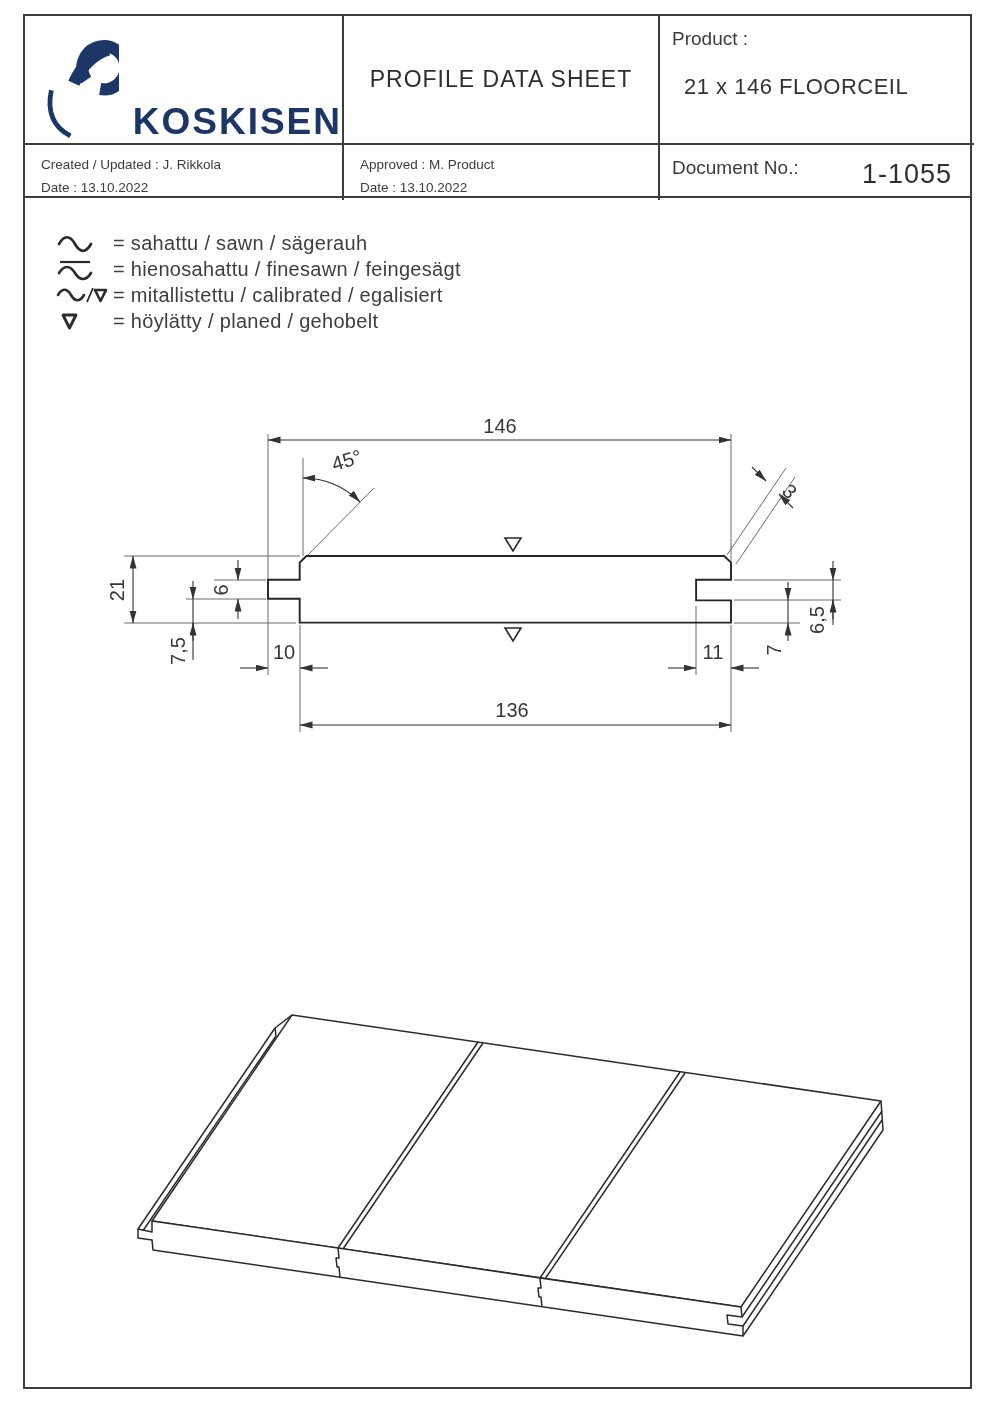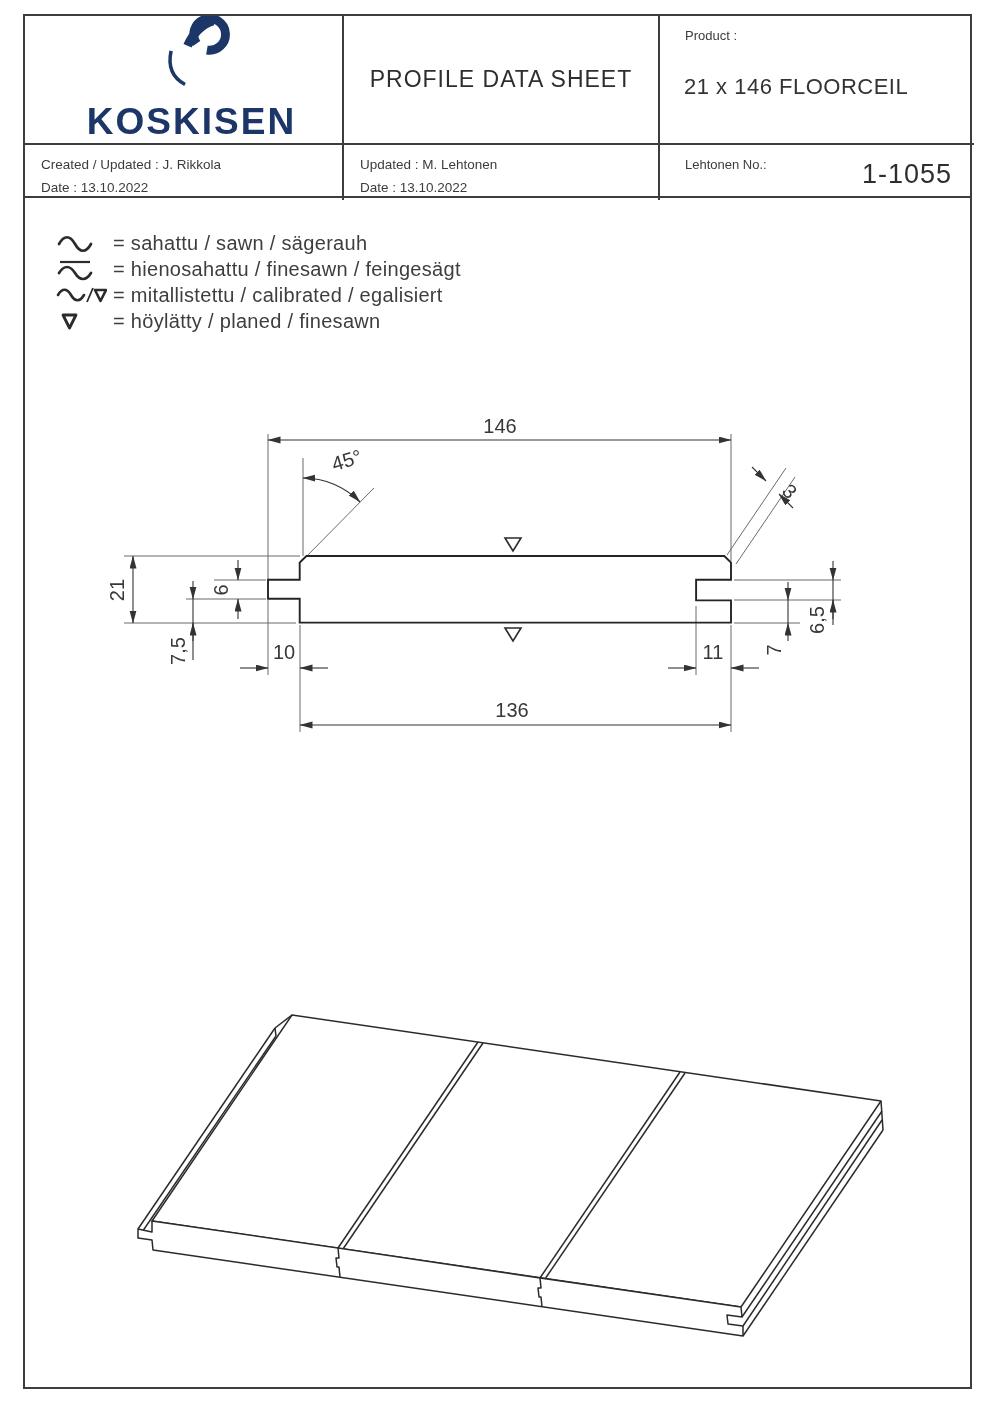--- a/index.html
+++ b/index.html
@@ -6,25 +6,25 @@
   .page{position:relative;width:1000px;height:1414px;background:#fff;margin:0 auto;
         font-family:"Liberation Sans",sans-serif;overflow:hidden;}
   .page-border{position:absolute;left:23px;top:14px;width:949px;height:1375px;
         border:2px solid #3d3d3d;border-top-width:4px;box-sizing:border-box;}
   .hdr{position:absolute;left:23px;top:14px;width:949px;height:184px;display:grid;
         grid-template-columns:319px 316px 314px;grid-template-rows:129px 55px;
         border:2px solid #3d3d3d;box-sizing:border-box;background:#fff;}
   .cell{position:relative;border-right:2px solid #3d3d3d;border-bottom:2px solid #3d3d3d;box-sizing:border-box;}
   .cell.last{border-right:none;}
   .cell.r2{border-bottom:none;padding-left:40px;}
-  .logo-cell{display:flex;align-items:center;gap:14px;padding-left:16px;flex-direction:column;}
+  .logo-cell{display:flex;align-items:flex-end;gap:14px;padding-left:16px;}
   .wordmark{font-size:37px;font-weight:bold;letter-spacing:2px;color:#1c3667;}
   .title-cell{display:flex;align-items:center;justify-content:center;}
   .doc-title{font-size:23px;letter-spacing:1px;color:#2e2e2e;}
-  .prod-label,.small-label{position:absolute;left:12px;top:12px;font-size:13px;color:#3c3c3c;margin-left:13px;}
+  .prod-label,.small-label{position:absolute;left:12px;top:12px;font-size:19px;color:#3c3c3c;}
   .prod-value{position:absolute;left:24px;top:58px;font-size:22px;color:#333;letter-spacing:.5px;}
   .meta-line1{position:absolute;left:16px;top:12px;font-size:13.5px;color:#3c3c3c;}
   .meta-line2{position:absolute;left:16px;top:35px;font-size:13.5px;color:#3c3c3c;}
   .doc-value{position:absolute;right:22px;top:14px;font-size:27px;color:#2e2e2e;letter-spacing:1px;margin-left:12px;}
   .legend{position:absolute;left:55px;top:230px;}
   .legend-row{display:flex;align-items:center;height:26px;}
   .legend-sym{width:58px;display:flex;align-items:center;}
   .legend-txt{font-size:20px;color:#3e3e3e;letter-spacing:.3px;}
   svg.draw{position:absolute;left:0;top:0;}
   .ext{stroke:#6b6b6b;stroke-width:1;fill:none;}
@@ -55,25 +55,25 @@
     </div>
     <div class="cell last">
       <span class="prod-label">Product :</span>
       <span class="prod-value">21 x 146 FLOORCEIL</span>
     </div>
     <div class="cell r2">
       <span class="meta-line1">Created / Updated :  J. Rikkola</span>
       <span class="meta-line2">Date :  13.10.2022</span>
     </div>
     <div class="cell r2">
-      <span class="meta-line1">Updated :   M. Lehtonen</span>
+      <span class="meta-line1">Approved :   M. Product</span>
       <span class="meta-line2">Date :  13.10.2022</span>
     </div>
     <div class="cell r2 last">
-      <span class="small-label">Lehtonen No.:</span>
+      <span class="small-label">Document No.:</span>
       <span class="doc-value">1-1055</span>
     </div>
   </div>
 
   <div class="legend">
     <div class="legend-row">
       <span class="legend-sym">
         <svg width="40" height="24" viewBox="0 0 40 24">
             <path d="M4,13 C9,4 15,4 20,13 C25,22 31,22 36,13" stroke="#2b2b2b" stroke-width="2.7" fill="none" stroke-linecap="round"></path>
           </svg>
@@ -98,21 +98,21 @@
           </svg>
       </span>
       <span class="legend-txt">= mitallistettu / calibrated / egalisiert</span>
     </div>
     <div class="legend-row">
       <span class="legend-sym">
         <svg width="40" height="24" viewBox="0 0 40 24">
             <path d="M8,6 L21,6 L14.5,19 Z" stroke="#2b2b2b" stroke-width="2.8" fill="none" stroke-linejoin="round"></path>
           </svg>
       </span>
-      <span class="legend-txt">= höylätty / planed / finesawn</span>
+      <span class="legend-txt">= höylätty / planed / gehobelt</span>
     </div>
   </div>
 
   <svg class="draw" width="1000" height="1414" viewBox="0 0 1000 1414">
     <defs>
       <marker id="ah" orient="auto-start-reverse" markerWidth="14" markerHeight="8" refX="12.5" refY="3.5" markerUnits="userSpaceOnUse">
         <path d="M0,0 L13,3.5 L0,7 Z" fill="#333"></path>
       </marker>
     </defs>
 

